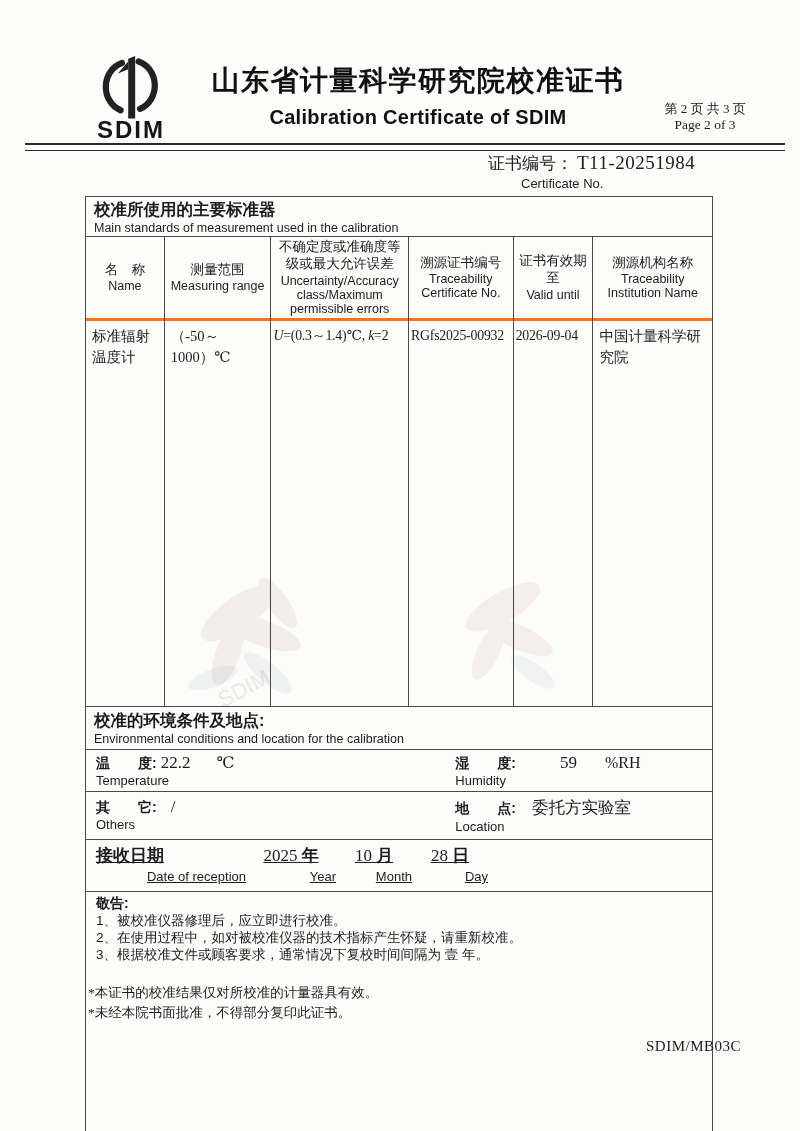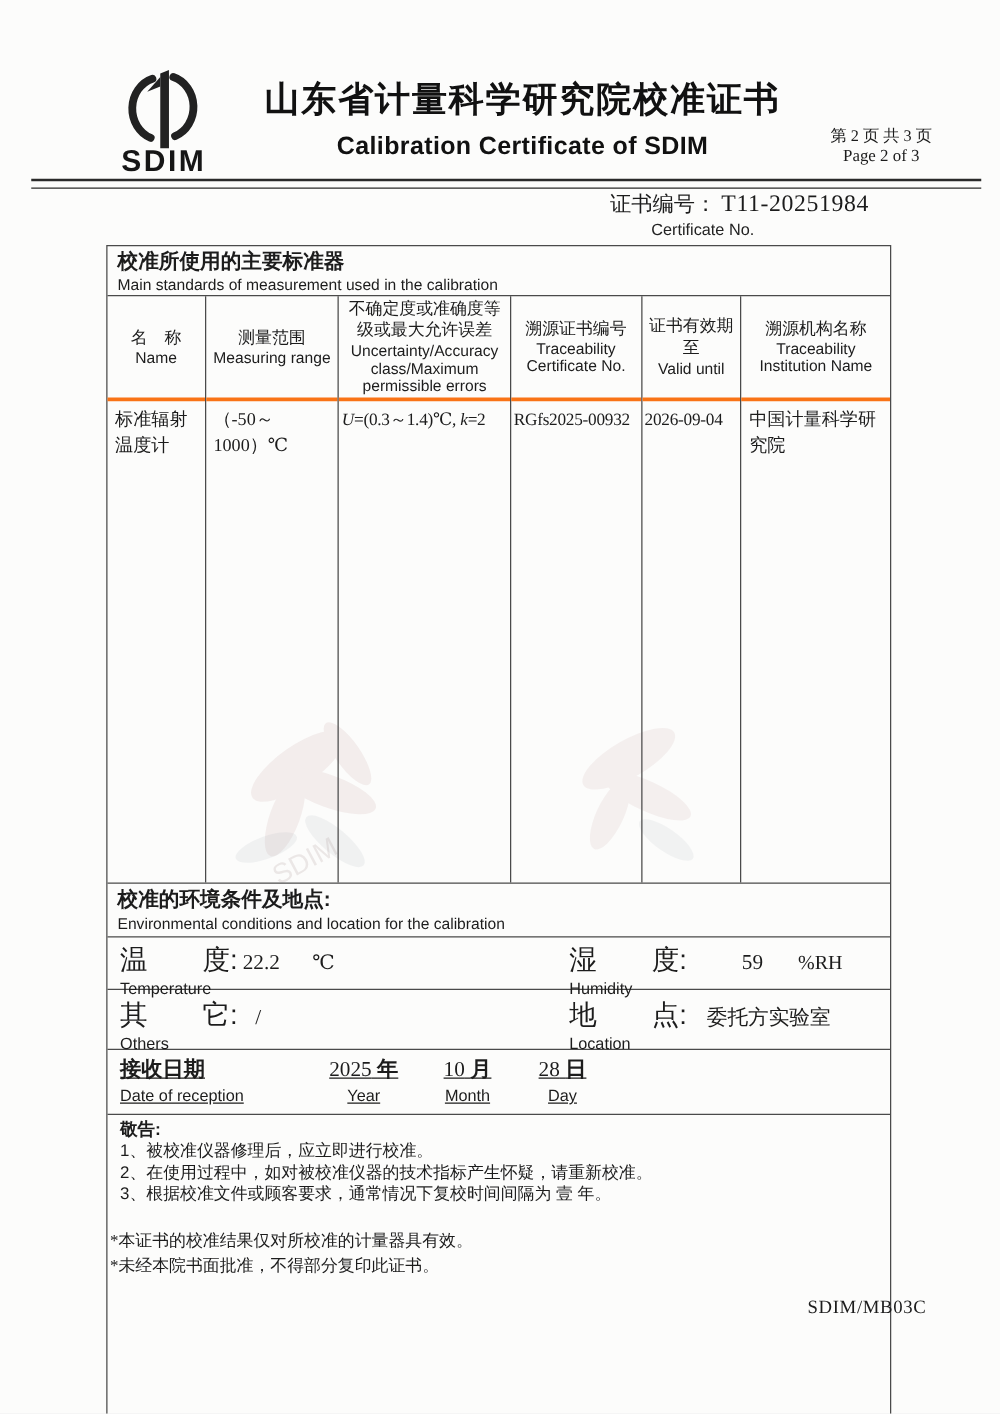--- a/index.html
+++ b/index.html
@@ -62,31 +62,31 @@
   .bd.small{font-size:13.8px;letter-spacing:-.2px;padding-left:2px;padding-right:2px;}
 
   .secB{height:43px;border-top:0;box-sizing:border-box;padding:4px 8px 0 8px;}
   .row{box-sizing:border-box;border-top:1px solid #4a4a4a;display:flex;}
   .row-env{height:42px;padding-top:3px;}
   .row-oth{height:48px;padding-top:5px;}
   .half-l{width:59%;box-sizing:border-box;padding-left:10px;}
   .half-r{width:41%;box-sizing:border-box;}
   .fld .l1{white-space:nowrap;}
   .fld .lab{font-family:"Liberation Sans","DejaVu Sans",sans-serif;
-    font-weight:400;font-size:22px;}
+    font-weight:700;font-size:14px;}
   .fld .val{font-size:17px;}
   .fld .unit{font-size:16px;}
   .fld .l2{font-family:"Liberation Sans","DejaVu Sans",sans-serif;
     font-size:13px;line-height:1.1;margin-top:1px;}
 
   .row-rec{height:52px;padding-top:4px;padding-left:10px;text-decoration:underline;}
   .rcol{text-align:center;}
   .rcol .t{font-size:17px;white-space:nowrap;}
   .rcol .t .u{font-family:"Liberation Sans","DejaVu Sans",sans-serif;font-weight:600;}
-  .rcol .b{font-family:"Liberation Sans","DejaVu Sans",sans-serif;font-size:13px;margin-top:2px;}
+  .rcol .b{font-family:"Liberation Sans","DejaVu Sans",sans-serif;font-size:13px;margin-top:2px;text-align:right;}
   .rcolA{width:150px;text-align:left;}
   .rcolA .t{font-family:"Liberation Sans","DejaVu Sans",sans-serif;font-weight:600;}
   .rcolB{width:90px;} .rcolC{width:76px;} .rcolD{width:76px;}
 
   .row-notice{height:72px;display:block;padding:3px 10px 0 10px;
     font-family:"Liberation Sans","DejaVu Sans",sans-serif;}
   .row-notice .nt{font-size:14px;font-weight:600;line-height:17px;}
   .row-notice .nl{font-size:13.5px;line-height:17px;}
 
   

